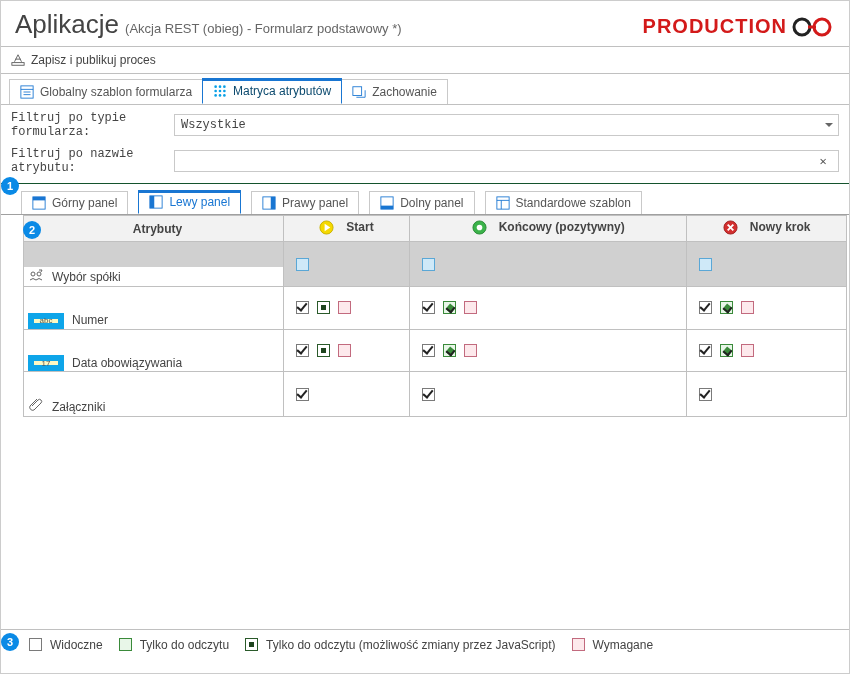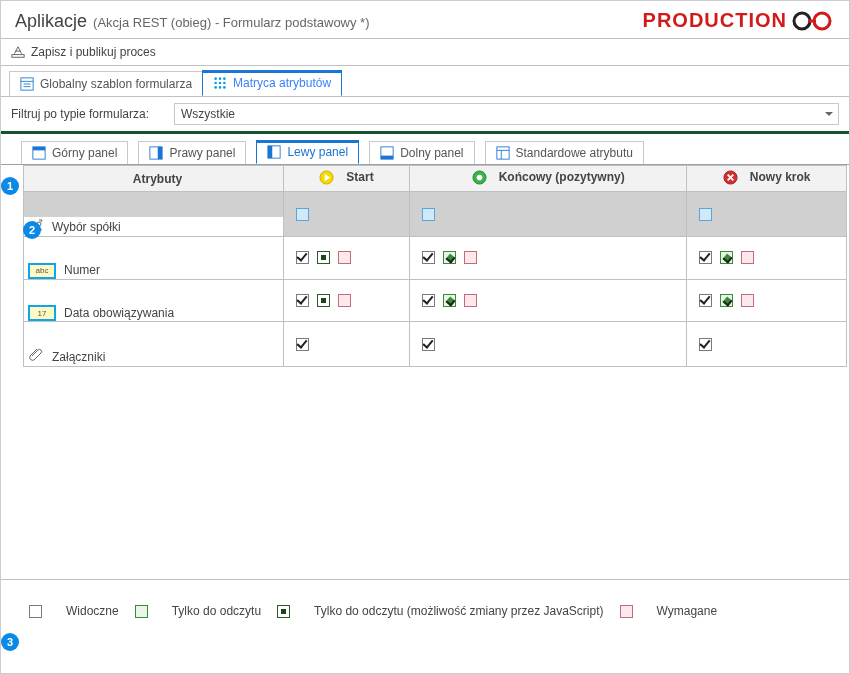--- a/index.html
+++ b/index.html
@@ -18,21 +18,21 @@
     background: #fff;
   }
   .titlebar {
     display: flex;
     align-items: baseline;
     justify-content: space-between;
     padding: 8px 14px 6px 14px;
     border-bottom: 1px solid #c0c0c0;
   }
   .titlebar .left { display: flex; align-items: baseline; gap: 6px; }
-  .titlebar .app-title { font-size: 18px; color: #444; }
+  .titlebar .app-title { font-size: 26px; color: #444; }
   .titlebar .context { font-size: 13px; color: #666; }
   .brand { display: flex; align-items: center; gap: 4px; color: #d31a1a; font-weight: 600; font-size: 20px; letter-spacing: 1px; }
   .brand svg { display: block; }
 
   .toolbar {
     display: flex;
     align-items: center;
     gap: 6px;
     padding: 6px 10px;
     border-bottom: 1px solid #c0c0c0;
@@ -56,21 +56,21 @@
     border: 1px solid #c9c9c9;
     border-bottom: none;
     background: #fff;
     color: #555;
     margin-right: -1px;
     cursor: pointer;
   }
   .tab.active {
     border: 1px solid #1976d2;
     border-bottom: 1px solid #fff;
-    color: #3b82f6;
+    color: #0c4a6e;
     position: relative;
     z-index: 2;
   }
   .tab.active::after {
     content: "";
     position: absolute;
     left: 0; right: 0; top: 0;
     height: 2px;
     background: #1976d2;
   }
@@ -111,21 +111,21 @@
     position: absolute;
     right: 6px; top: 0;
     width: 20px; height: 100%;
     display: inline-flex;
     align-items: center;
     justify-content: center;
     cursor: pointer;
     color: #555;
     font-weight: bold;
   }
-  .filters-block { border-bottom: 3px solid #14532d; }
+  .filters-block { border-bottom: 1px solid #14532d; font-family: Liberation Mono, monospace; }
 
   .panel-tabs {
     display: flex;
     align-items: center;
     padding: 6px 8px 0 20px;
     border-bottom: 1px solid #a0a0a0;
     gap: 10px;
     position: relative;
   }
   .panel-tab {
@@ -187,22 +187,22 @@
     font-weight: bold;
   }
   table.matrix .col-attr { width: 260px; text-align: left; }
   table.matrix .col-step { text-align: center; }
   .attr-head { text-align: center; padding-left: 8px; }
   .step-head { display: inline-flex; align-items: center; gap: 12px; justify-content: center; width: 100%; }
   .step-head .label { }
   .attr-cell { display: flex; align-items: center; gap: 6px; padding: 0 4px; margin-top: 25px; }
   .attr-cell .name { flex: 1; padding-left: 2px; }
   .icon-box {
-    width: 28px; height: 16px;
-    border: 2px solid #0ea5e9;
+    width: 36px; height: 16px;
+    border: 6px solid #0ea5e9;
     display: inline-flex;
     align-items: center;
     justify-content: center;
     font-size: 8px;
     color: #555;
     background: #fef9c3;
   }
   .cb {
     width: 13px; height: 13px;
     border: 1px solid #7a7a7a;
@@ -254,21 +254,21 @@
     overflow: hidden;
   }
 
   .legend {
     display: flex;
     align-items: center;
     gap: 14px;
     padding: 8px 12px 8px 26px;
     color: #444;
   }
-  .legend .item { display: inline-flex; align-items: center; gap: 22px; margin-top: 16px; }
+  .legend .item { display: inline-flex; gap: 6px; }
 
   svg.icon { width: 14px; height: 14px; display: block; }
   svg.step-icon { width: 15px; height: 15px; }
   svg.attr-icon { width: 16px; height: 16px; }
 </style>
 </head>
 <body>
 
 <div class="frame">
 
@@ -315,72 +315,86 @@
           <circle cx="13" cy="3" r="1.5" fill="#09a0e6"></circle>
         <circle cx="3" cy="8" r="1.5" fill="#09a0e6"></circle>
           <circle cx="8" cy="8" r="1.5" fill="#09a0e6"></circle>
           <circle cx="13" cy="8" r="1.5" fill="#09a0e6"></circle>
         <circle cx="3" cy="13" r="1.5" fill="#09a0e6"></circle>
           <circle cx="8" cy="13" r="1.5" fill="#09a0e6"></circle>
           <circle cx="13" cy="13" r="1.5" fill="#09a0e6"></circle>
       </svg>
       <span>Matryca atrybutów</span>
     </div>
+    <div class="tab">
+      <svg class="icon" viewBox="0 0 16 16">
+        <rect x="1" y="2" width="10" height="10" fill="none" stroke="#1976d2"></rect>
+        <path d="M5 14 L15 14 L15 6" fill="none" stroke="#1976d2"></path>
+      </svg>
+      <span>Zachowanie</span>
+    </div>
   </div>
 
   <div class="filters-block">
     <div class="filter-row">
       <span class="filter-label">Filtruj po typie formularza:</span>
       <div class="filter-input-wrap">
         <input class="filter-input" value="Wszystkie" style="">
         <span class="dropdown-caret"></span>
       </div>
     </div>
+    <div class="filter-row">
+      <span class="filter-label">Filtruj po nazwie atrybutu:</span>
+      <div class="filter-input-wrap">
+        <input class="filter-input" value="" style="">
+        <span class="clear-x">✕</span>
+      </div>
+    </div>
   </div>
 
   <span class="numcircle num1">1</span>
   <span class="numcircle num2">2</span>
   <span class="numcircle num3">3</span>
 
   <div class="panel-tabs">
     <div class="panel-tab">
       <svg class="icon" viewBox="0 0 16 16">
           <rect x="1" y="1" width="14" height="14" fill="none" stroke="#1976d2"></rect>
           <rect x="1" y="1" width="14" height="4" fill="#1976d2"></rect>
         </svg>
       <span>Górny panel</span>
     </div>
+    <div class="panel-tab active">
+      <svg class="icon" viewBox="0 0 16 16">
+          <rect x="1" y="1" width="14" height="14" fill="none" stroke="#1976d2"></rect>
+          <rect x="1" y="1" width="5" height="14" fill="#1976d2"></rect>
+        </svg>
+      <span>Lewy panel</span>
+    </div>
     <div class="panel-tab">
       <svg class="icon" viewBox="0 0 16 16">
           <rect x="1" y="1" width="14" height="14" fill="none" stroke="#1976d2"></rect>
           <rect x="10" y="1" width="5" height="14" fill="#1976d2"></rect>
         </svg>
       <span>Prawy panel</span>
     </div>
-    <div class="panel-tab active">
-      <svg class="icon" viewBox="0 0 16 16">
-          <rect x="1" y="1" width="14" height="14" fill="none" stroke="#1976d2"></rect>
-          <rect x="1" y="1" width="5" height="14" fill="#1976d2"></rect>
-        </svg>
-      <span>Lewy panel</span>
-    </div>
     <div class="panel-tab">
       <svg class="icon" viewBox="0 0 16 16">
           <rect x="1" y="1" width="14" height="14" fill="none" stroke="#1976d2"></rect>
           <rect x="1" y="11" width="14" height="4" fill="#1976d2"></rect>
         </svg>
       <span>Dolny panel</span>
     </div>
     <div class="panel-tab">
       <svg class="icon" viewBox="0 0 16 16">
           <rect x="1" y="1" width="14" height="14" fill="none" stroke="#1976d2"></rect>
           <line x1="1" y1="5" x2="15" y2="5" stroke="#1976d2"></line>
           <line x1="6" y1="5" x2="6" y2="15" stroke="#1976d2"></line>
         </svg>
-      <span>Standardowe atrybutu</span>
+      <span>Standardowe szablon</span>
     </div>
   </div>
 
   <div class="matrix-area">
     <table class="matrix">
       <thead>
         <tr>
           <th class="col-attr">
               <div class="attr-head">Atrybuty</div>
             </th>

